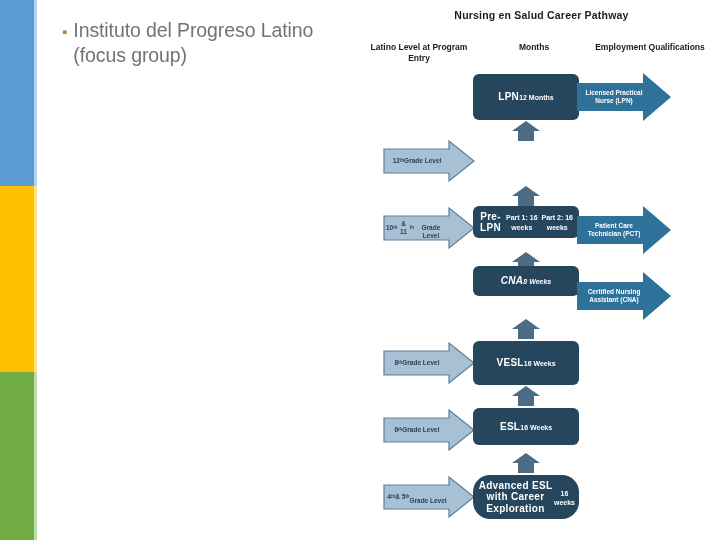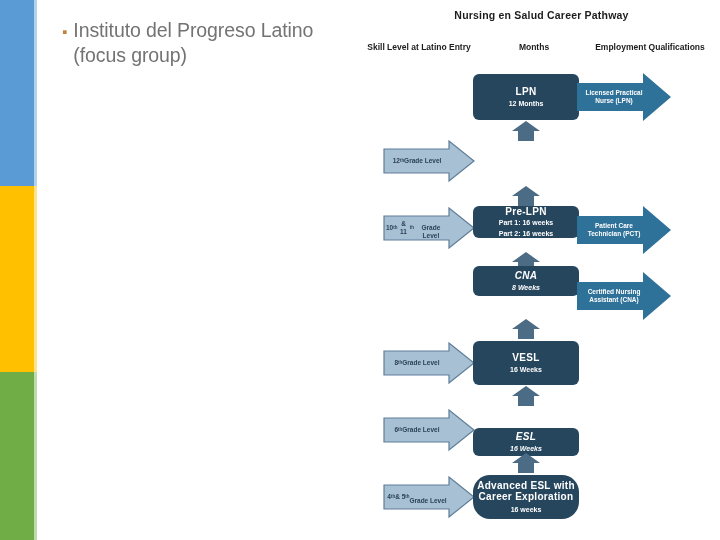--- a/index.html
+++ b/index.html
@@ -99,21 +99,21 @@
 
   
   .course-box {
     position: absolute;
     left: 110px;
     width: 106px;
     background: #26465E;
     border-radius: 6px;
     color: #ffffff;
     display: flex;
-    flex-direction: column;
+    flex-direction: row;
     align-items: center;
     justify-content: center;
     text-align: center;
     box-sizing: border-box;
     padding: 3px 4px;
   }
   .course-title {
     font-size: 10px;
     font-weight: bold;
     letter-spacing: 0.3px;
@@ -210,21 +210,21 @@
 
 <div id="slide-bullet">
   <span id="bullet-marker">▪</span>
   <span id="bullet-text">Instituto del Progreso Latino (focus group)</span>
 </div>
 
 <div id="pathway-diagram">
 
   <div id="diagram-title">Nursing en Salud Career Pathway</div>
 
-  <div class="column-header" id="col-header-skill">Skill Level at Latino Entry</div>
+  <div class="column-header" id="col-header-skill">Latino Level at Program Entry</div>
   <div class="column-header" id="col-header-courses">Months</div>
   <div class="column-header" id="col-header-employ">Employment Qualifications</div>
 
   <div class="course-box" style="top:74px; height:46px;">
     <div class="course-title">LPN</div>
     <div class="course-sub">12 Months</div>
   </div>
   <div class="employ-arrow" style="top:72px;">
     <svg viewBox="0 0 94 50">
       <path d="M0,11 L66,11 L66,1 L94,25 L66,49 L66,39 L0,39 Z" fill="#2E7199"></path>
@@ -308,21 +308,21 @@
       <path d="M15,0 L29,10 L23,10 L23,20 L7,20 L7,10 L1,10 Z" fill="#4C6B85"></path>
     </svg>
   </div>
 
   <div class="entry-arrow" style="top:409px;">
     <svg viewBox="0 0 92 42">
       <path d="M1,9 L66,9 L66,1 L91,21 L66,41 L66,33 L1,33 Z" fill="#A8C0D4" stroke="#5E7E99" stroke-width="1.2"></path>
     </svg>
     <div class="entry-label">6<sup>th</sup> Grade Level</div>
   </div>
-  <div class="course-box" style="top:428px; height:28px;font-style:italic;">
+  <div class="course-box" style="top:408px; height:37px;">
     <div class="course-title">ESL</div>
     <div class="course-sub">16 Weeks</div>
   </div>
 
   <div class="up-arrow" style="top:453px;">
     <svg viewBox="0 0 30 20">
       <path d="M15,0 L29,10 L23,10 L23,20 L7,20 L7,10 L1,10 Z" fill="#4C6B85"></path>
     </svg>
   </div>
 

